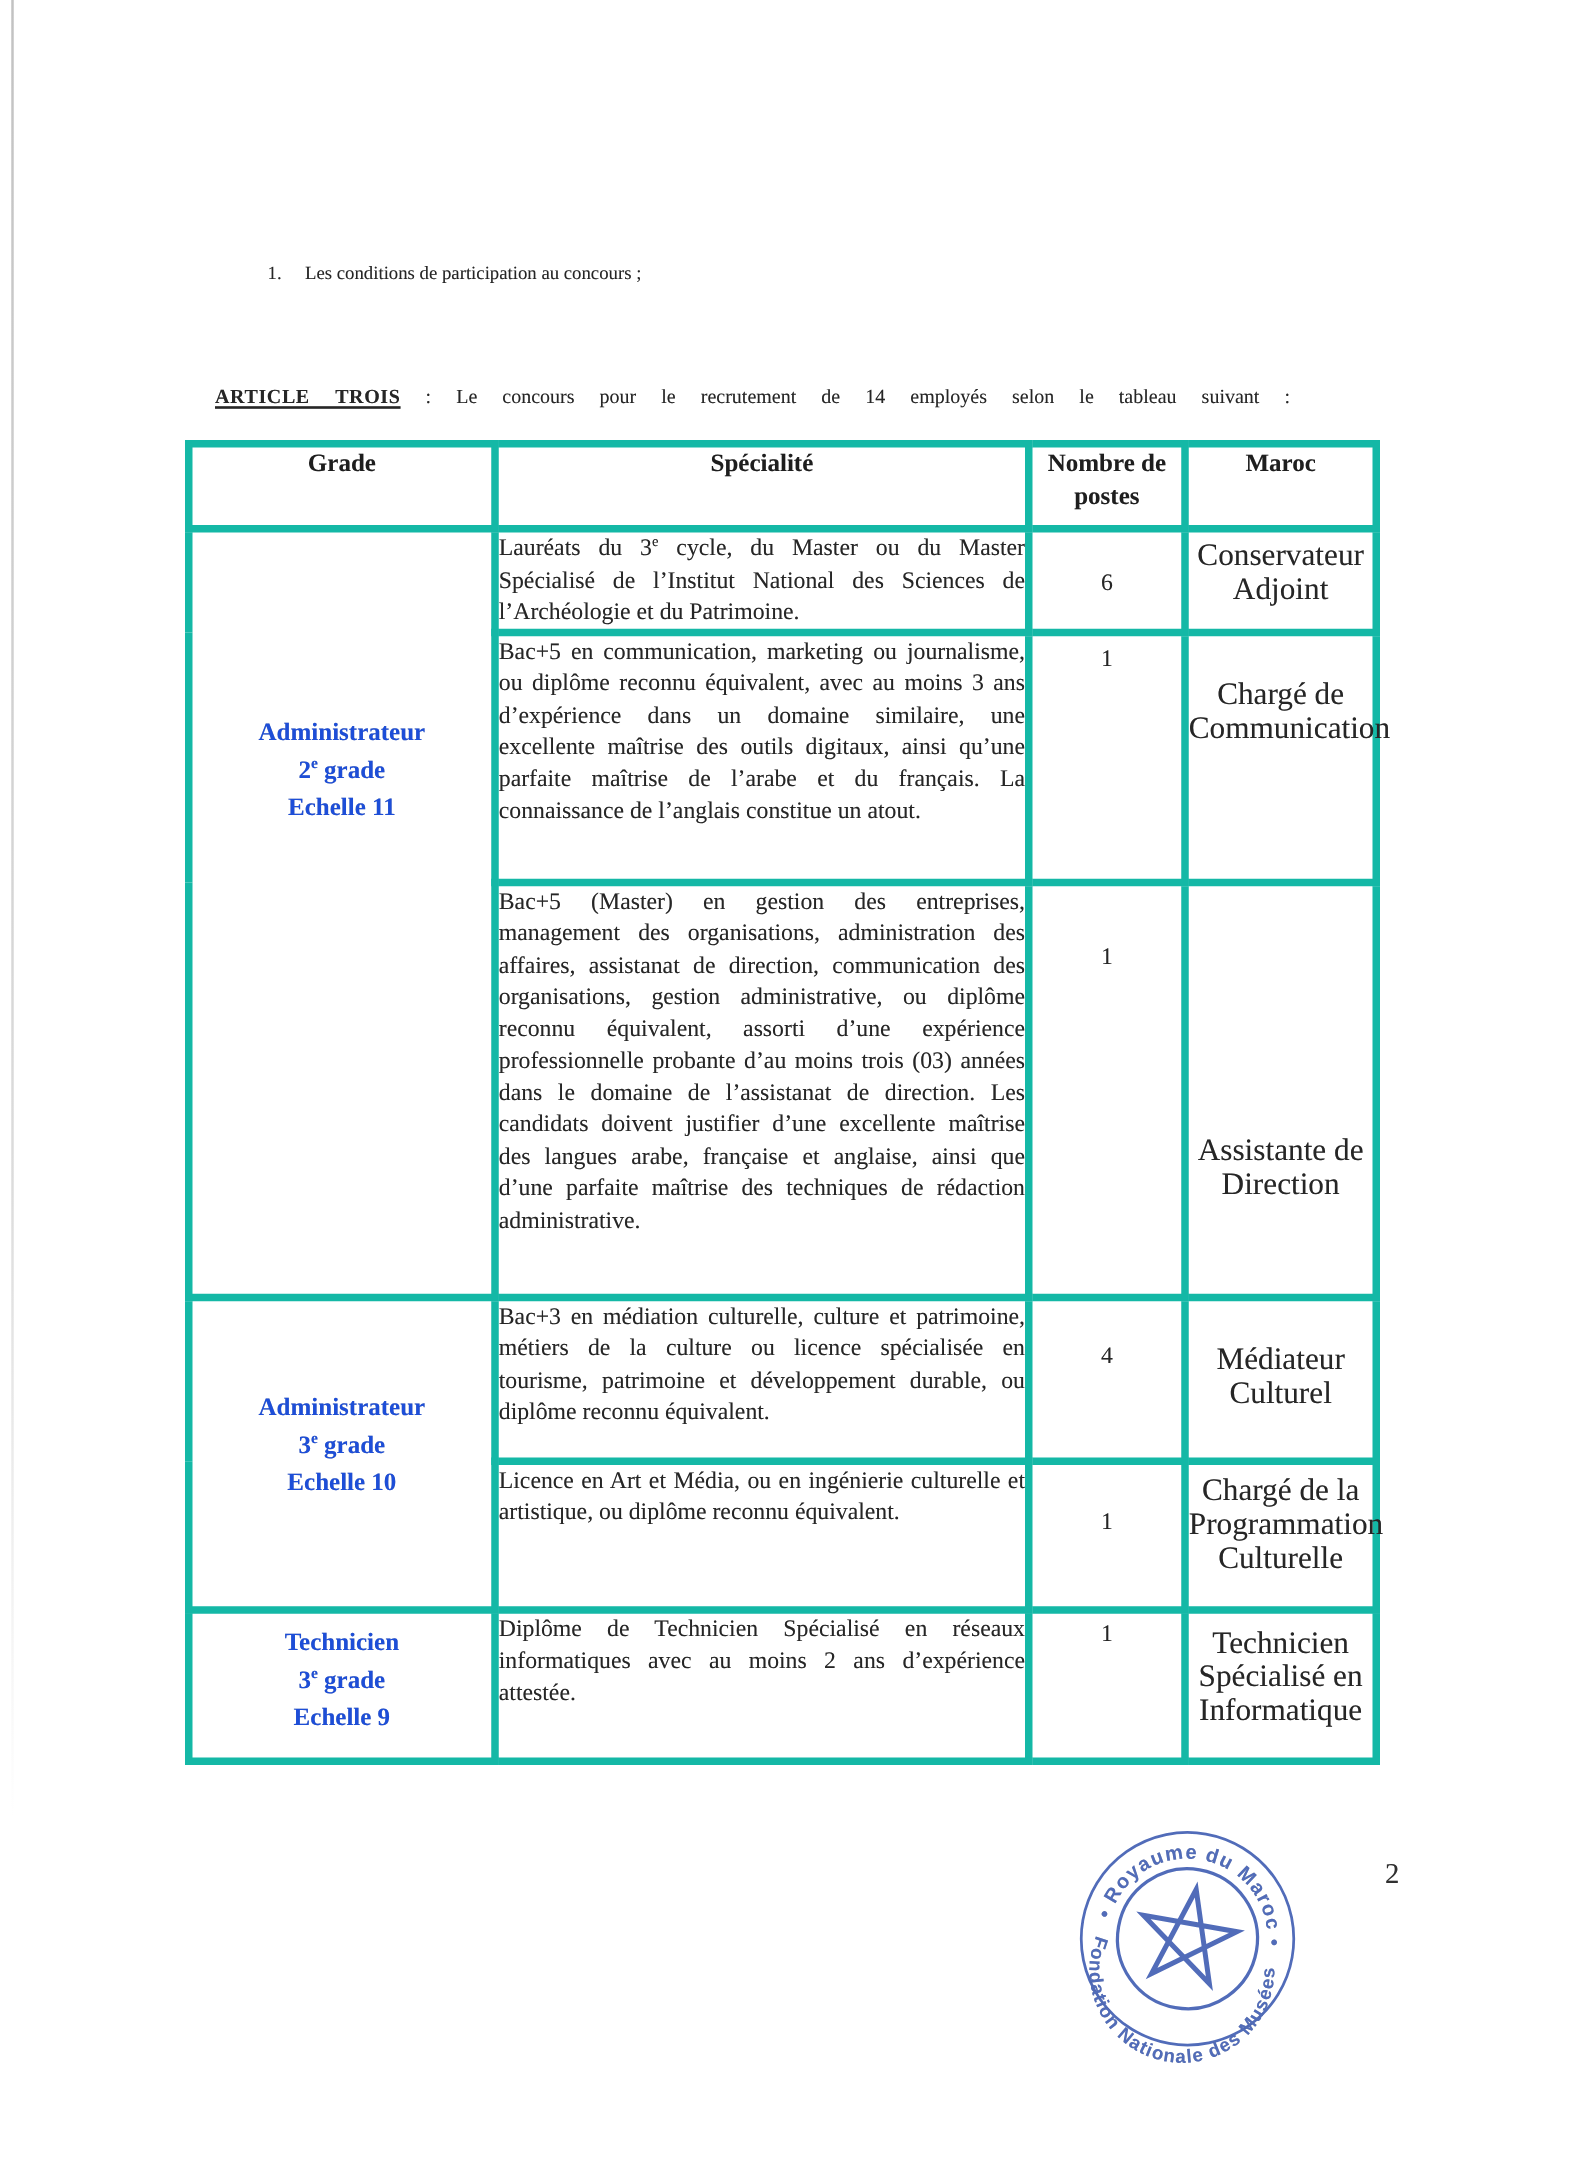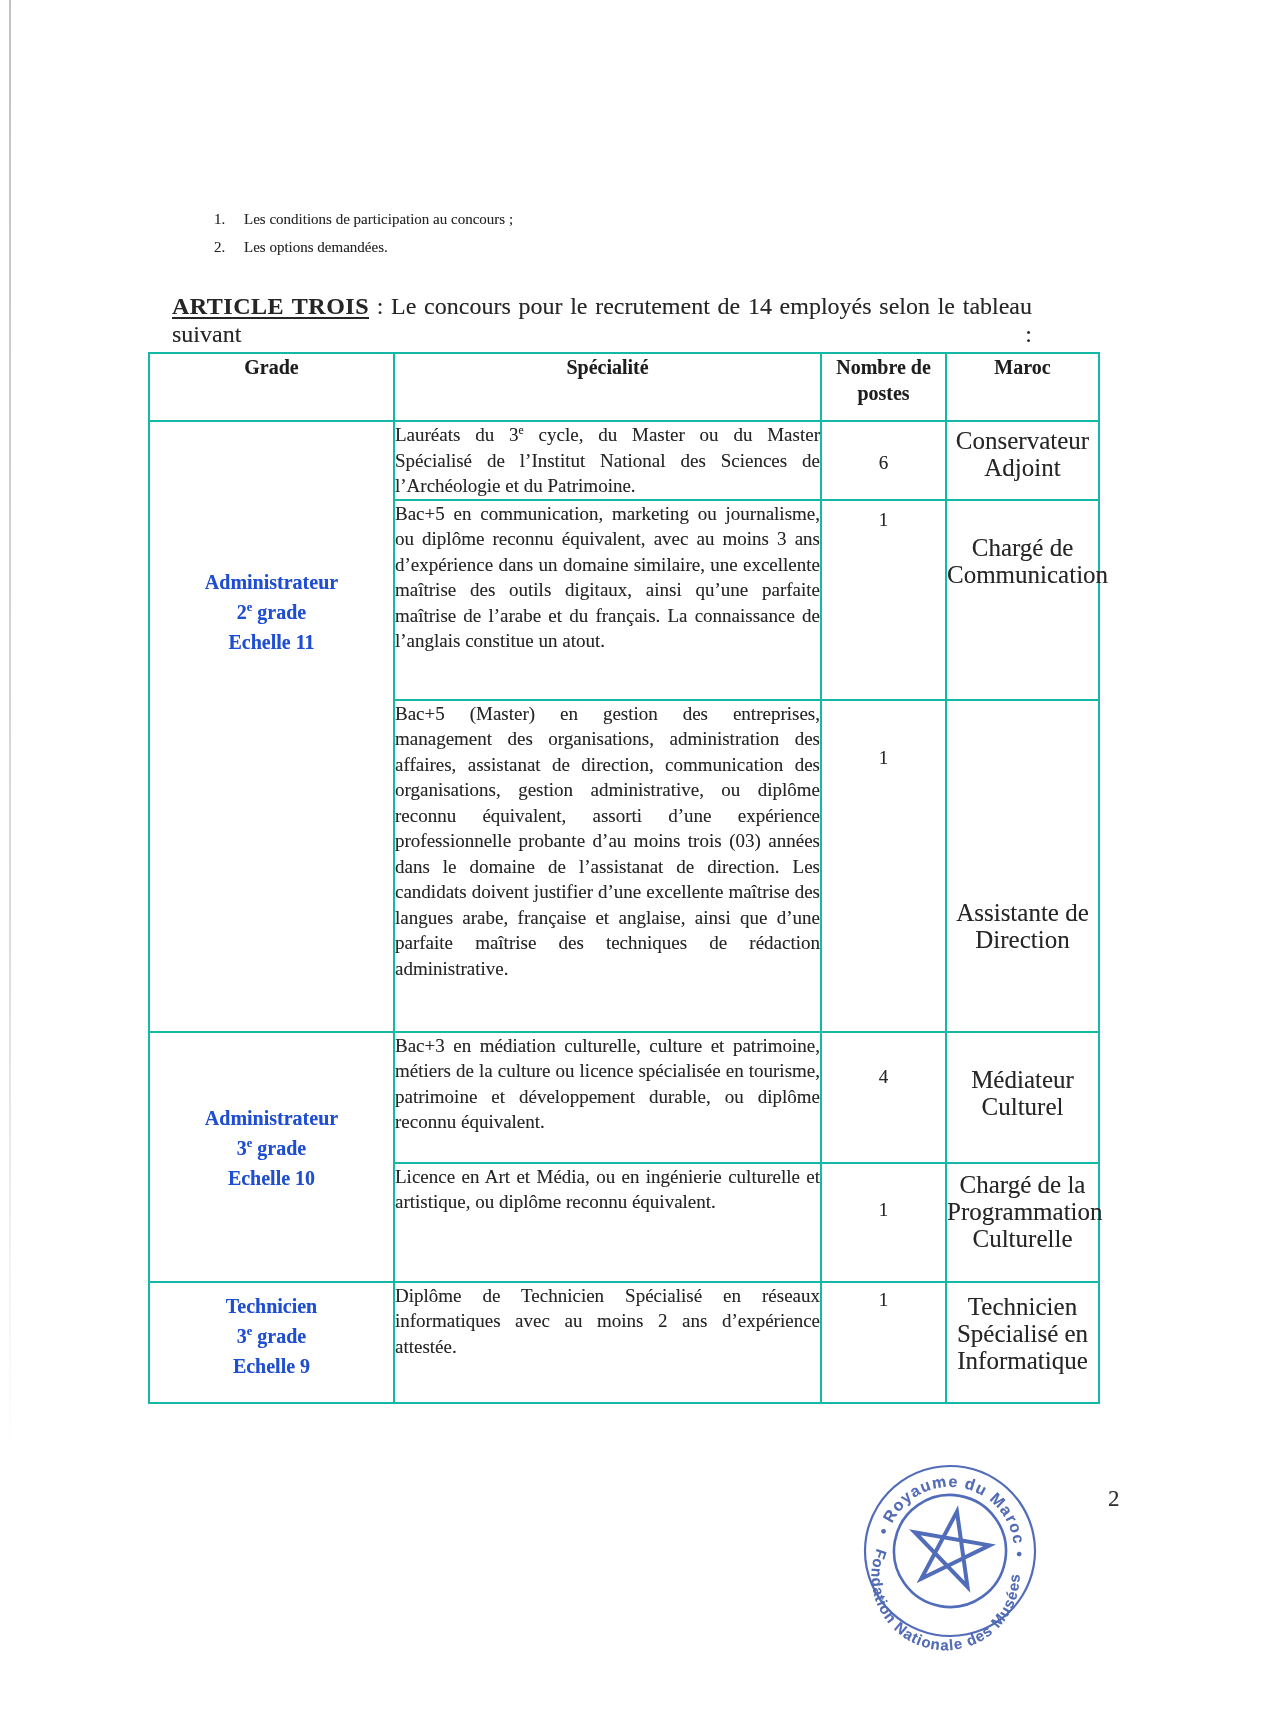--- a/index.html
+++ b/index.html
@@ -21,40 +21,40 @@
   }
   
   .intro-list{
     position:absolute;left:214px;top:205px;
     font-size:15px;line-height:28px;
   }
   .intro-item{white-space:nowrap;}
   .intro-num{display:inline-block;width:30px;}
   
   .article-line{
-    position:absolute;left:172px;top:292px;width:860px;
-    font-size:24px;line-height:28px;
+    position:absolute;left:172px;top:304px;width:860px;
+    font-size:16px;line-height:28px;
     text-align:justify;text-align-last:justify;
   }
   .article-label{
     font-weight:bold;
     text-decoration:underline;
     text-underline-offset:3px;
     text-decoration-thickness:2px;
     letter-spacing:0.5px;
   }
   
   table.recruit{
     position:absolute;left:148px;top:352px;
     width:950px;
     border-collapse:collapse;
     table-layout:fixed;
   }
   table.recruit th, table.recruit td{
-    border:2px solid #14b8a6;
+    border:6px solid #14b8a6;
     padding:0;
     vertical-align:top;
     margin-top:15px;
   }
   tr.hdr{height:68px;}
   tr.r1{height:77px;}
   tr.r2{height:200px;}
   tr.r3{height:332px;}
   tr.r4{height:131px;}
   tr.r5{height:119px;}
@@ -109,23 +109,20 @@
 </head>
 <body>
 
 <div class="page">
 
   <div class="scan-edge"></div>
 
   <div class="intro-list">
     <div class="intro-item">
       <span class="intro-num">1.</span><span>Les conditions de participation au concours ;</span>
-    </div>
-    <div class="intro-item">
-      <span class="intro-num">2.</span><span>Les options demandées.</span>
     </div>
   </div>
 
   <div class="article-line">
     <span class="article-label">ARTICLE TROIS</span><span> : Le concours pour le recrutement de 14 employés selon le tableau suivant :</span>
   </div>
 
   <table class="recruit">
     <colgroup>
       <col style="width:245px">

